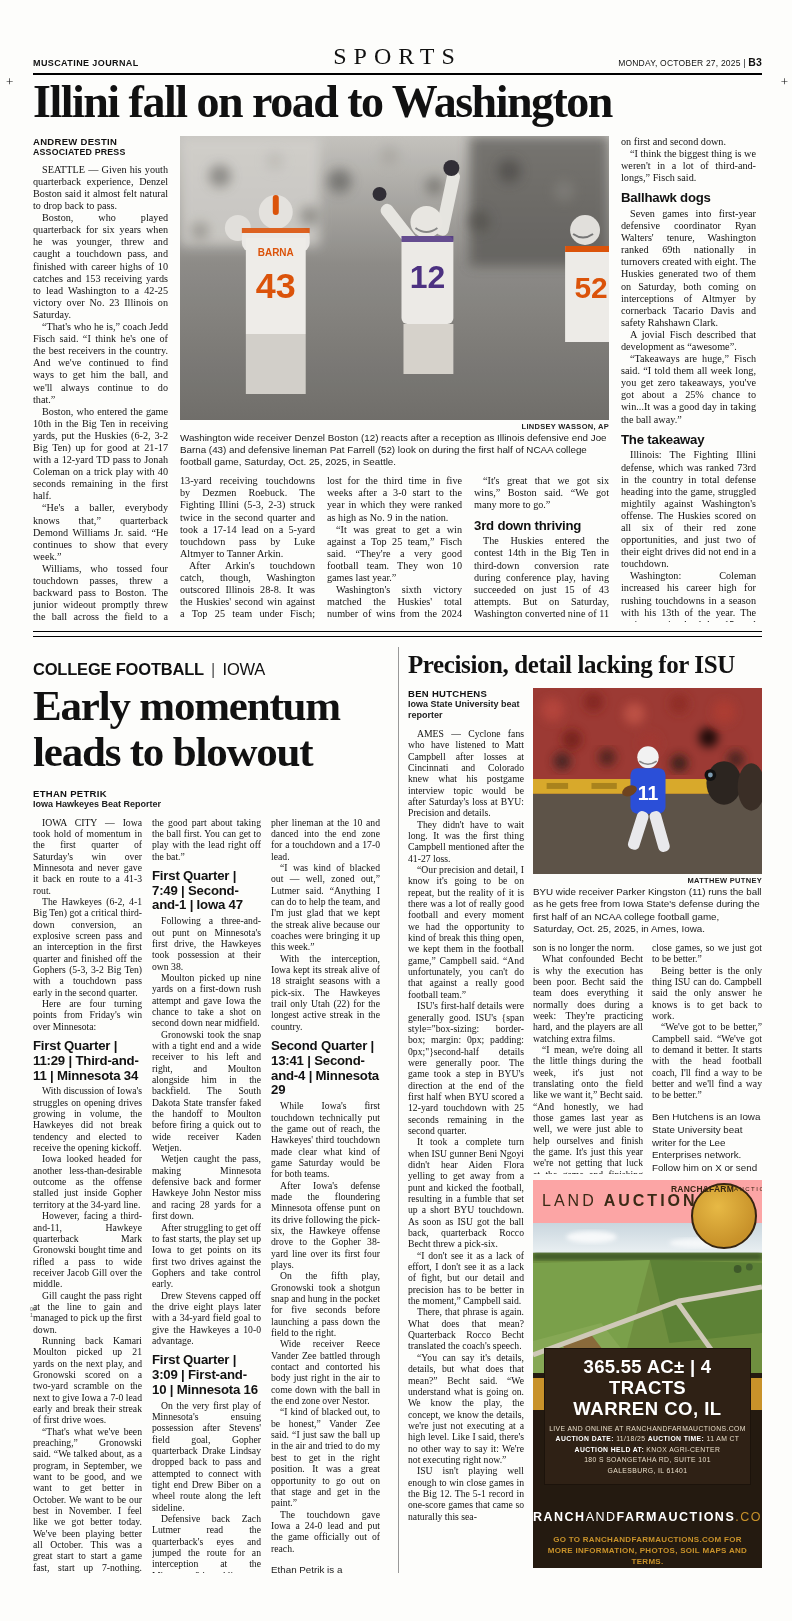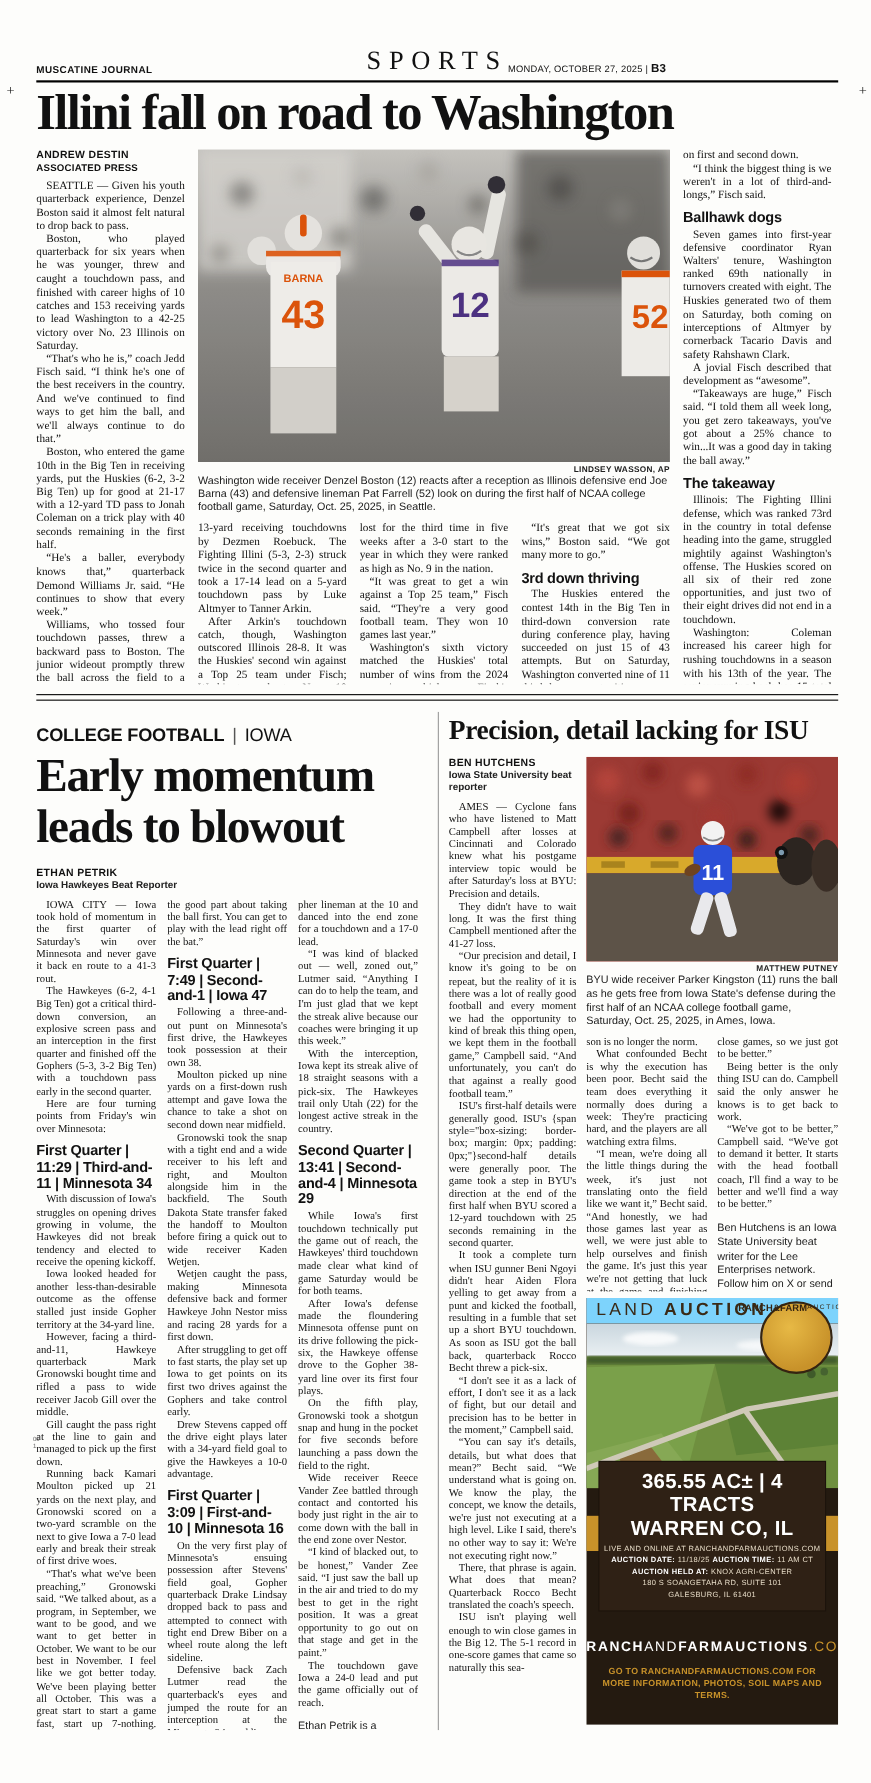--- a/index.html
+++ b/index.html
@@ -8,21 +8,21 @@
     font-family:"Liberation Sans",sans-serif;position:relative;overflow:hidden;
   }
   .page{padding:0 30px 0 33px;position:relative;}
   .foldmark{position:absolute;top:30px;font:13px "Liberation Serif",serif;color:#111;}
   .fm-l{left:6px}.fm-r{right:4px}
 
   
   .masthead-row{display:grid;grid-template-columns:1fr auto 1fr;align-items:end;margin-top:44px;}
   .masthead{font-size:9px;font-weight:bold;letter-spacing:.4px;}
   .section-title{font-family:"Liberation Serif",serif;font-size:24px;letter-spacing:7px;text-align:center;line-height:1;}
-  .date-wrap{font-size:8.5px;letter-spacing:.2px;}
+  .date-wrap{font-size:8.5px;text-align:right;letter-spacing:.2px;}
   .pageno{font-weight:bold;font-size:10.5px;}
   .header-rule{border:none;border-top:2.2px solid #000;margin:5px 0 0;}
 
   
   .kicker{font-size:16.5px;font-weight:bold;letter-spacing:-.2px;margin:13px 0 0;}
   .kicker .tag{font-weight:normal;}
   .kicker .pipe{font-weight:normal;color:#555;margin:0 3px;}
   .headline-xl{font-family:"Liberation Serif",serif;font-weight:bold;font-size:46px;letter-spacing:-1.5px;line-height:1.04;margin:3px 0 10px;}
   .headline-lg{font-family:"Liberation Serif",serif;font-weight:bold;font-size:43px;letter-spacing:-1.2px;line-height:1.08;margin:4px 0 12px;}
   .headline-md{font-family:"Liberation Serif",serif;font-weight:bold;font-size:25px;letter-spacing:-.4px;line-height:1.1;margin:4px 0 10px;}
@@ -60,21 +60,21 @@
   .isu-layout{display:flex;gap:9px;margin-top:2px;}
   .isu-col1{width:116px;flex:none;overflow:hidden;height:862px;}
   .isu-right{flex:1;overflow:hidden;}
   .photo-isu{height:186px;overflow:hidden;background:#9c3a34;}
   .photo-isu svg{display:block;width:100%;height:100%;}
   .isu-cols{display:flex;gap:9px;height:232px;overflow:hidden;}
   .isu-cols .ncol{width:auto;flex:1;}
 
   
   .ad{margin-top:6px;position:relative;background:#241a10;height:388px;overflow:hidden;}
-  .ad-banner{position:relative;height:23px;background:#7dd3fc;display:flex;align-items:center;padding-left:9px;z-index:1;}
+  .ad-banner{position:relative;height:43px;background:#fca5a5;display:flex;align-items:center;padding-left:9px;z-index:1;}
   .ad-banner .w1{font-size:16px;letter-spacing:3px;color:#3a2a16;font-weight:normal;}
   .ad-banner .w2{font-size:16px;letter-spacing:3px;color:#3a2a16;font-weight:bold;margin-left:7px;}
   .ad-logo{position:absolute;top:3px;right:5px;width:62px;height:62px;border-radius:50%;
     background:radial-gradient(circle at 40% 35%,#e7b945,#c8922a 70%);border:2.5px solid #352411;z-index:4;
     display:flex;flex-direction:row;align-items:flex-start;justify-content:center;color:#352411;text-align:center;}
   .ad-logo .l1{font-size:8.5px;font-weight:bold;letter-spacing:.2px;line-height:1.1;}
   .ad-logo .l2{font-size:6px;letter-spacing:1.5px;line-height:1.4;}
   .ad-photo{height:150px;position:relative;}
   .ad-photo svg{display:block;width:100%;height:100%;}
   .ad-goldband{position:absolute;left:0;right:0;top:198px;height:32px;background:#c8922a;z-index:1;}
@@ -289,22 +289,22 @@
         <div class="isu-col1">
           <div class="byline-name">BEN HUTCHENS</div>
           <div class="byline-role">Iowa State University beat reporter</div>
           <div>
               <p class="para">AMES — Cyclone fans who have listened to Matt Campbell after losses at Cincinnati and Colorado knew what his postgame interview topic would be after Saturday's loss at BYU: Precision and details.</p>
               <p class="para">They didn't have to wait long. It was the first thing Campbell mentioned after the 41-27 loss.</p>
               <p class="para">“Our precision and detail, I know it's going to be on repeat, but the reality of it is there was a lot of really good football and every moment we had the opportunity to kind of break this thing open, we kept them in the football game,” Campbell said. “And unfortunately, you can't do that against a really good football team.”</p>
               <p class="para">ISU's first-half details were generally good. ISU's {span style="box-sizing: border-box; margin: 0px; padding: 0px;"}second-half details were generally poor. The game took a step in BYU's direction at the end of the first half when BYU scored a 12-yard touchdown with 25 seconds remaining in the second quarter.</p>
               <p class="para">It took a complete turn when ISU gunner Beni Ngoyi didn't hear Aiden Flora yelling to get away from a punt and kicked the football, resulting in a fumble that set up a short BYU touchdown. As soon as ISU got the ball back, quarterback Rocco Becht threw a pick-six.</p>
               <p class="para">“I don't see it as a lack of effort, I don't see it as a lack of fight, but our detail and precision has to be better in the moment,” Campbell said.</p>
+              <p class="para">There, that phrase is again. What does that mean? Quarterback Rocco Becht translated the coach's speech.</p>
               <p class="para">“You can say it's details, details, but what does that mean?” Becht said. “We understand what is going on. We know the play, the concept, we know the details, we're just not executing at a high level. Like I said, there's no other way to say it: We're not executing right now.”</p>
-              <p class="para">There, that phrase is again. What does that mean? Quarterback Rocco Becht translated the coach's speech.</p>
               <p class="para">ISU isn't playing well enough to win close games in the Big 12. The 5-1 record in one-score games that came so naturally this sea-</p>
             </div>
         </div>
 
         <div class="isu-right">
           <div class="photo-isu">
             <svg viewBox="0 0 235 188" preserveAspectRatio="none">
               <defs>
                   <filter id="rb">
                     <feGaussianBlur stdDeviation="5"></feGaussianBlur>

